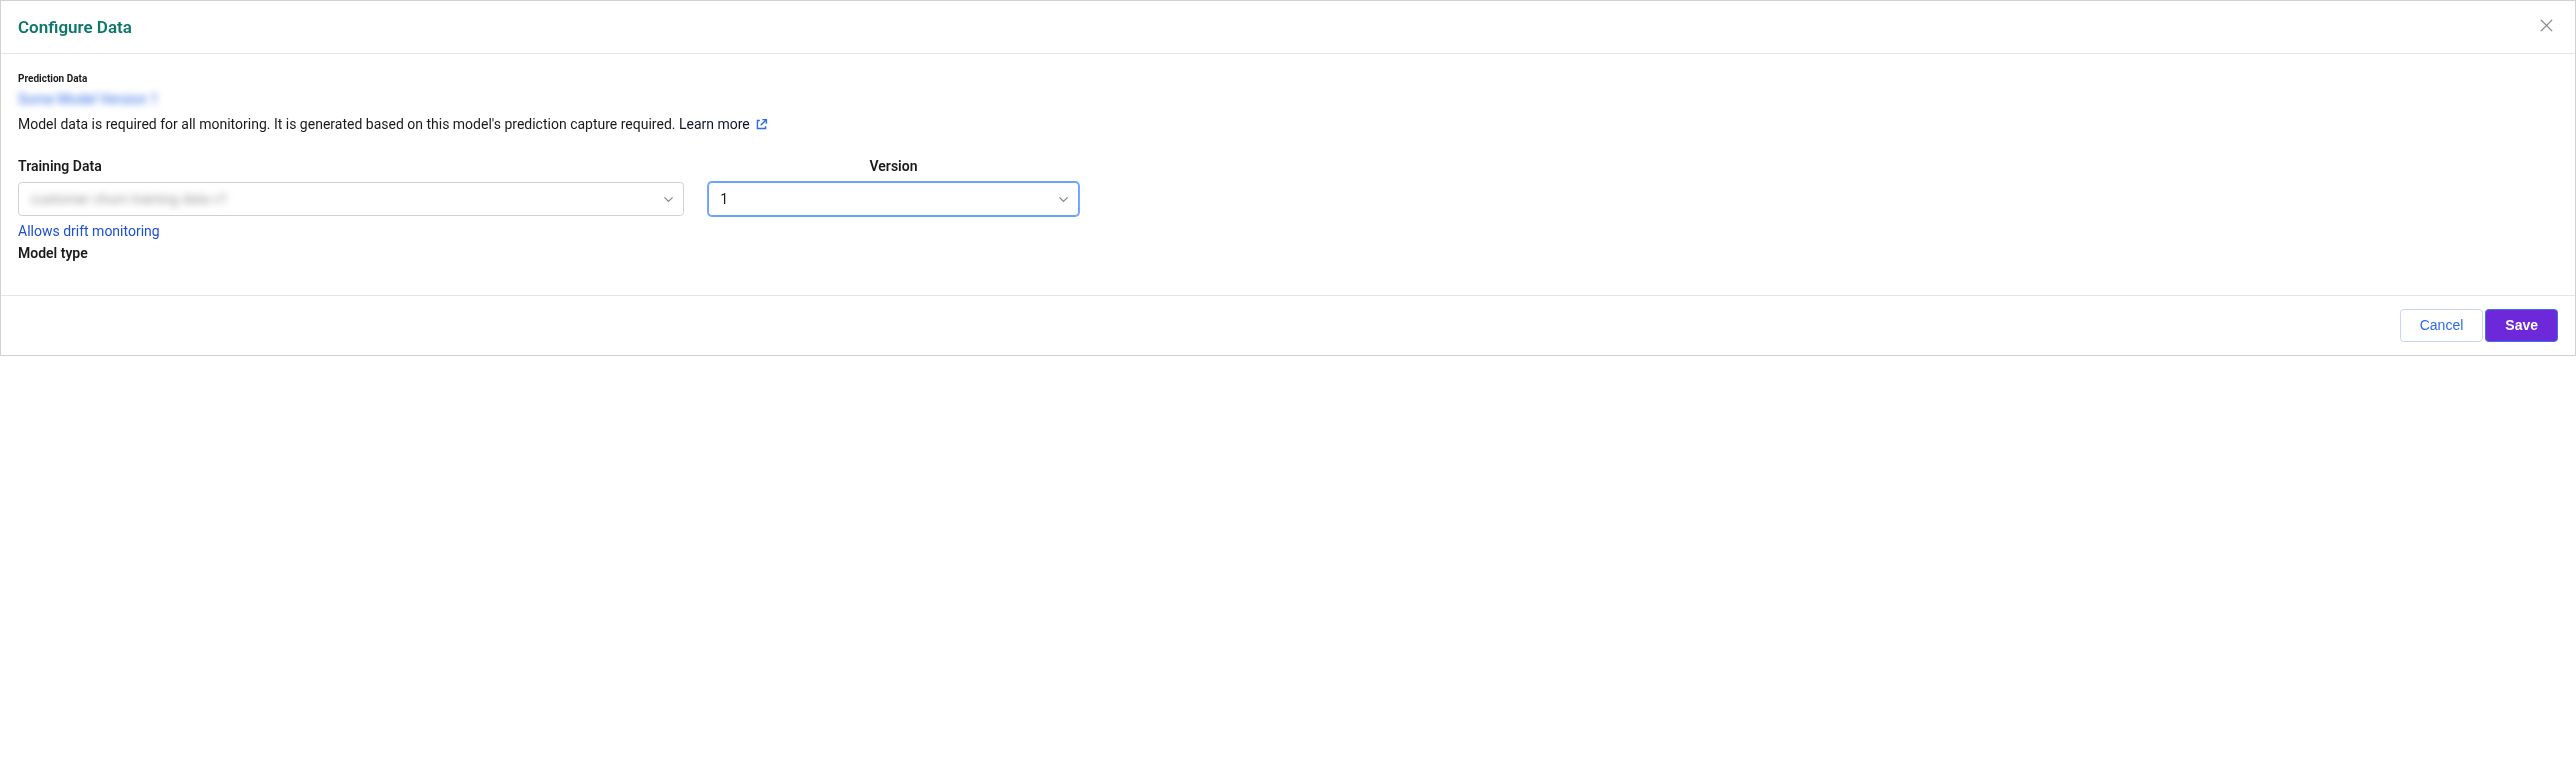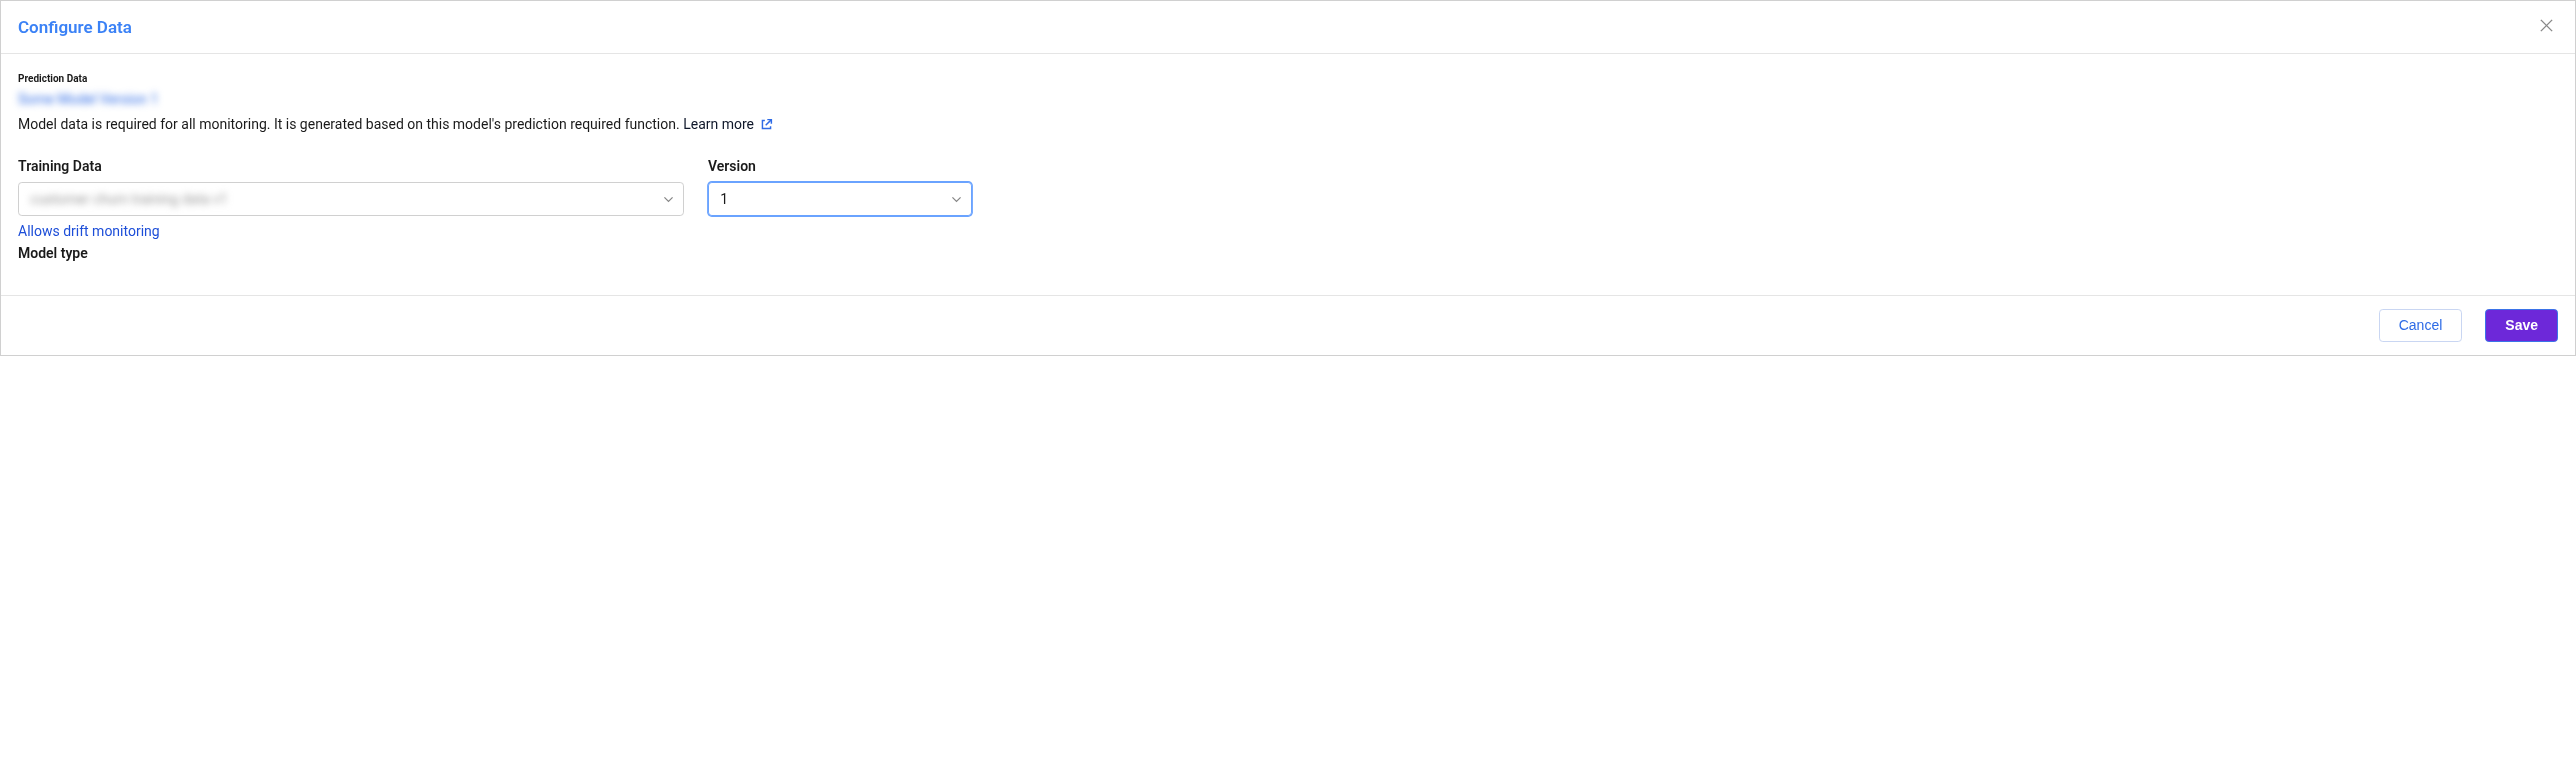--- a/index.html
+++ b/index.html
@@ -22,21 +22,21 @@
   .dialog-header {
     display: flex;
     justify-content: space-between;
     align-items: center;
     padding: 13px 17px 13px 17px;
     border-bottom: 0.9px solid #e5e5e5;
   }
   .dialog-title {
     font-size: 17px;
     font-weight: 600;
-    color: #3b82f6;
+    color: #0f766e;
   }
   .close-btn {
     background: none;
     border: none;
     cursor: pointer;
     padding: 3.8px;
     color: #8a8a8a;
     display: flex;
     align-items: center;
     justify-content: center;
@@ -96,21 +96,22 @@
     margin-bottom: 5.6px;
   }
   .form-col {
     display: flex;
     flex-direction: column;
   }
   .col-training {
     width: 666px;
   }
   .col-version {
-    width: 264px;
+    width: 371px;
+    align-items: center;
   }
   .field-label {
     font-size: 14px;
     font-weight: 600;
     color: #1a1a1a;
     margin-bottom: 7.5px;
   }
   .select-wrap {
     position: relative;
     width: 100%;
@@ -161,21 +162,21 @@
   .model-type-section {
   }
   .col-model-type {
     width: 432px;
   }
   .dialog-footer {
     border-top: 0.9px solid #e5e5e5;
     padding: 13px 17px;
     display: flex;
     justify-content: flex-end;
-    gap: 23px;
+    gap: 2px;
   }
   .btn {
     border-radius: 3.8px;
     padding: 7.5px 19px;
     font-size: 14px;
     font-weight: 500;
     cursor: pointer;
     border: 0.9px solid transparent;
   }
   .btn-secondary {
@@ -207,21 +208,21 @@
     </button>
   </div>
 
   <div class="dialog-body">
 
     <div class="section-title">Prediction Data</div>
 
     <a class="blurred-link">Some Model Version 1</a>
 
     <div class="description">
-      <span>Model data is required for all monitoring. It is generated based on this model's prediction required function. </span>
+      <span>Model data is required for all monitoring. It is generated based on this model's prediction capture required. </span>
       <a class="learn-more">
         <span>Learn more</span>
         <span class="ext-icon">
           <svg viewBox="0 0 16 16">
               <path d="M6 3H3v10h10v-3"></path>
               <path d="M9 2h5v5"></path>
               <path d="M14 2L7 9"></path>
             </svg>
         </span>
       </a>

